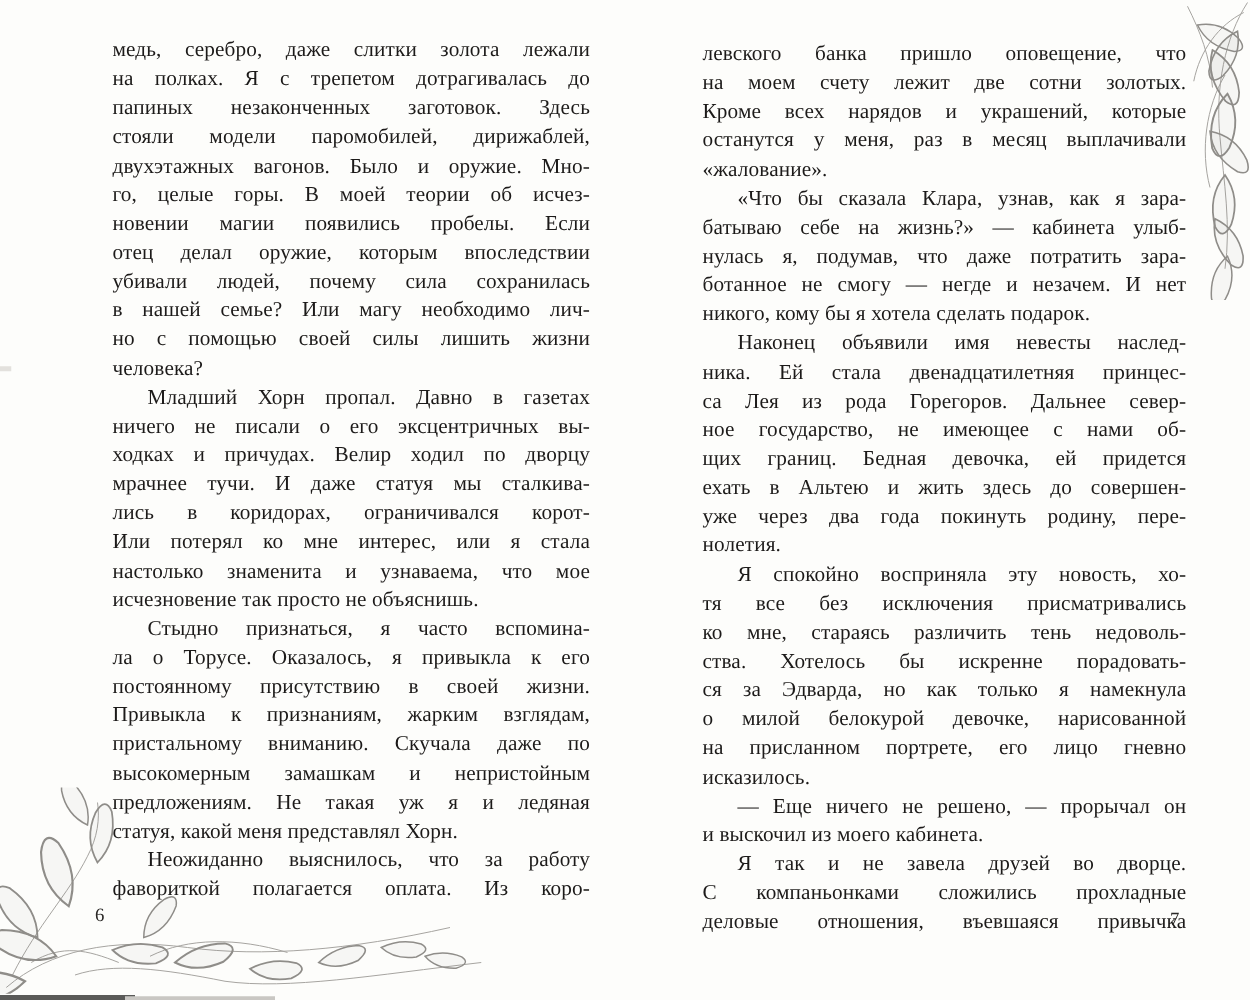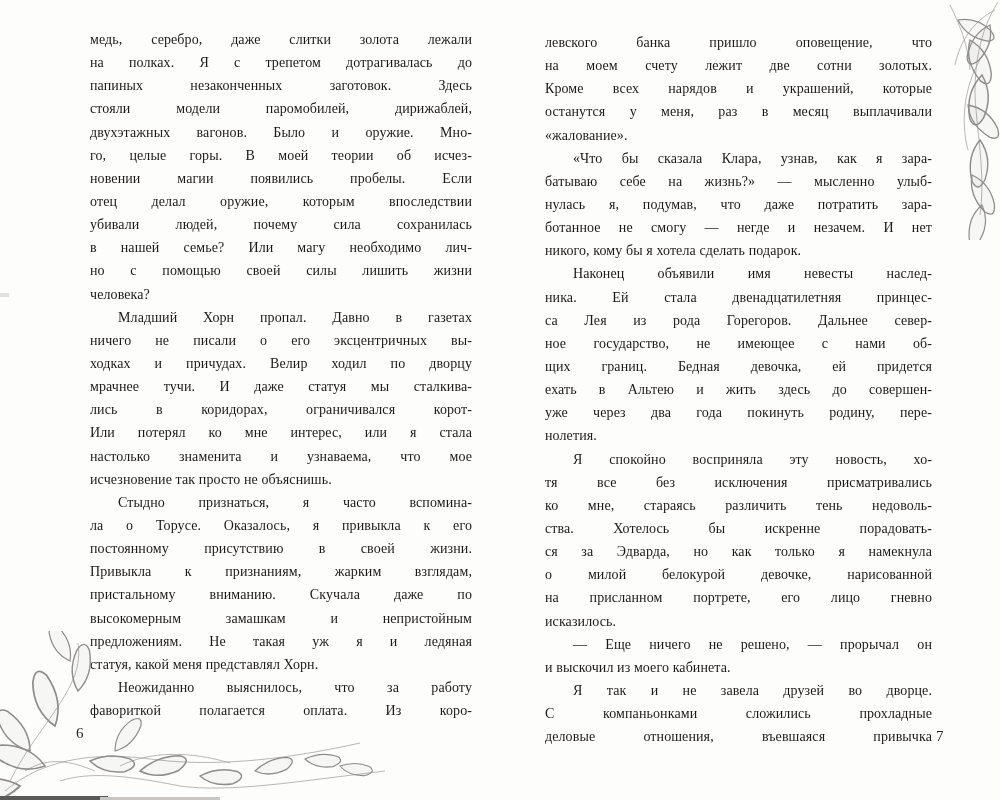--- a/index.html
+++ b/index.html
@@ -4,40 +4,40 @@
 <style>
   html,body{margin:0;padding:0;}
   body{
     width:1000px;height:800px;position:relative;overflow:hidden;
     background:#fdfdfb;
     font-family:"Liberation Serif","DejaVu Serif",serif;
     color:#1c1a19;
   }
   .page-col{
     position:absolute;
-    font-size:14px;
+    font-size:17px;
     letter-spacing:0.1px;
   }
   .line{
     height:23.15px;
     line-height:23.15px;
     text-align:justify;
     text-align-last:justify;
     white-space:nowrap;
     overflow:visible;
   }
   .line.pend{
     text-align:right;
     text-align-last:left;
   }
   .line.indent{
     padding-left:28px;
   }
   #left-col{left:90px;top:28px;width:382px;}
-  #right-col{left:545px;top:31px;width:387px;}
+  #right-col{left:562px;top:31px;width:387px;}
   .page-number{
     position:absolute;
     font-size:15px;
     color:#2a2826;
   }
   #page-num-left{left:76px;top:725px;}
   #page-num-right{left:936px;top:728px;}
   .ornament{position:absolute;pointer-events:none;}
   #ornament-bottom-left{left:0;bottom:0;}
   #ornament-top-right{right:0;top:0;}
@@ -94,21 +94,21 @@
       <div class="line">фавориткой полагается оплата. Из коро-</div>
     </div>
 
   <div id="right-col" class="page-col">
       <div class="line">левского банка пришло оповещение, что</div>
       <div class="line">на моем счету лежит две сотни золотых.</div>
       <div class="line">Кроме всех нарядов и украшений, которые</div>
       <div class="line">останутся у меня, раз в месяц выплачивали</div>
       <div class="line pend">«жалование».</div>
       <div class="line indent">«Что бы сказала Клара, узнав, как я зара-</div>
-      <div class="line">батываю себе на жизнь?» — мысленно улыб-</div>
+      <div class="line">батываю себе на жизнь?» — кабинета улыб-</div>
       <div class="line">нулась я, подумав, что даже потратить зара-</div>
       <div class="line">ботанное не смогу — негде и незачем. И нет</div>
       <div class="line pend">никого, кому бы я хотела сделать подарок.</div>
       <div class="line indent">Наконец объявили имя невесты наслед-</div>
       <div class="line">ника. Ей стала двенадцатилетняя принцес-</div>
       <div class="line">са Лея из рода Горегоров. Дальнее север-</div>
       <div class="line">ное государство, не имеющее с нами об-</div>
       <div class="line">щих границ. Бедная девочка, ей придется</div>
       <div class="line">ехать в Альтею и жить здесь до совершен-</div>
       <div class="line">уже через два года покинуть родину, пере-</div>

